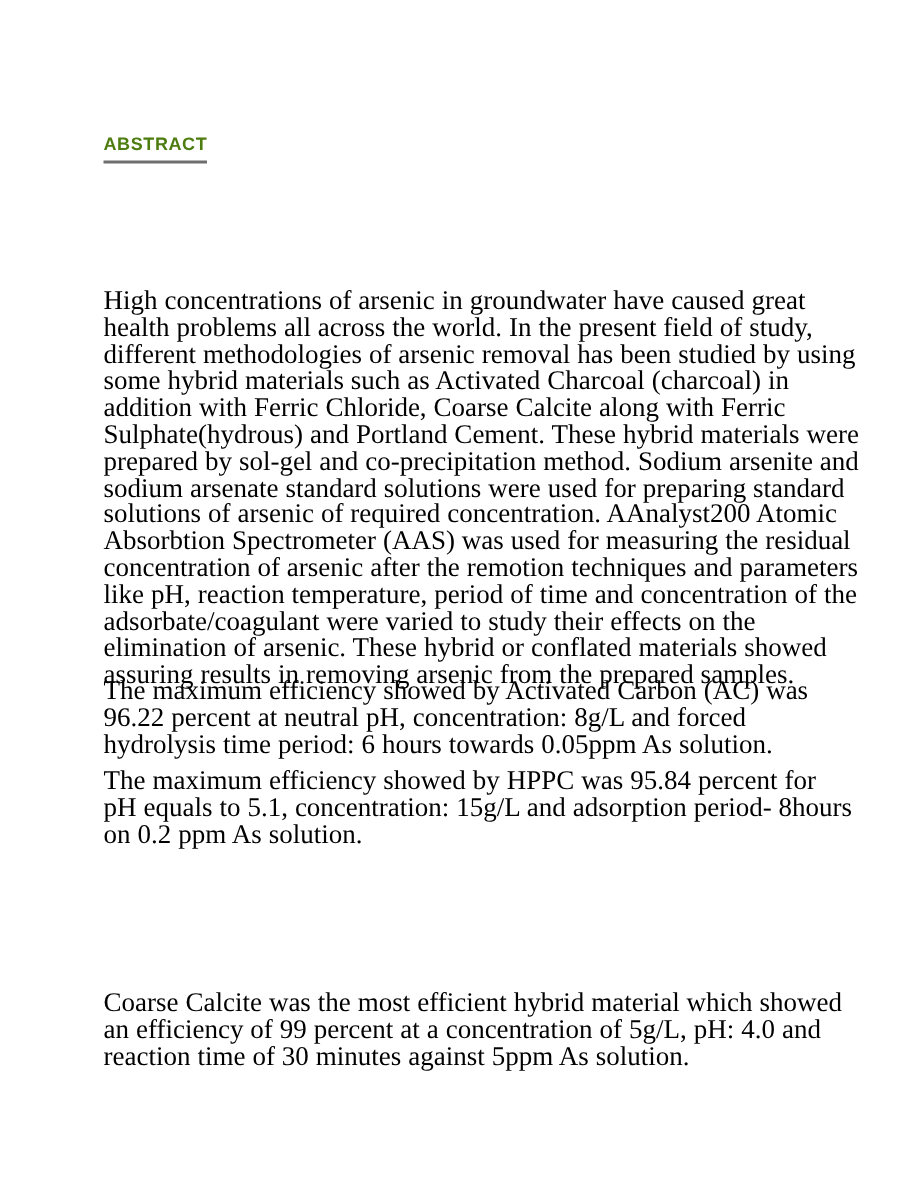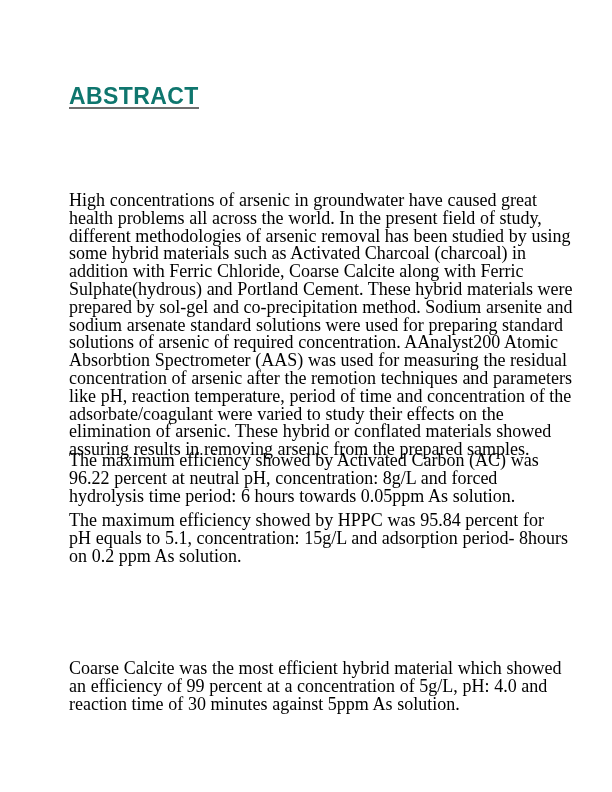--- a/index.html
+++ b/index.html
@@ -36,24 +36,24 @@
 
   
   .doc-title {
     position: absolute;
     left: 0;
     top: 86px;
     margin: 0;
     padding: 0;
     font-family: "Liberation Sans", "DejaVu Sans", sans-serif;
     font-weight: bold;
-    font-size: 23px;
+    font-size: 12px;
     letter-spacing: 0.4px;
     line-height: 20px;
-    color: #0f766e;
+    color: #4d7c0f;
     display: inline-block;
     white-space: nowrap;
     border-bottom: 2px solid #6e6e6e;
     padding-bottom: 1px;
   }
 
   
   .para {
     position: absolute;
     left: 0;

